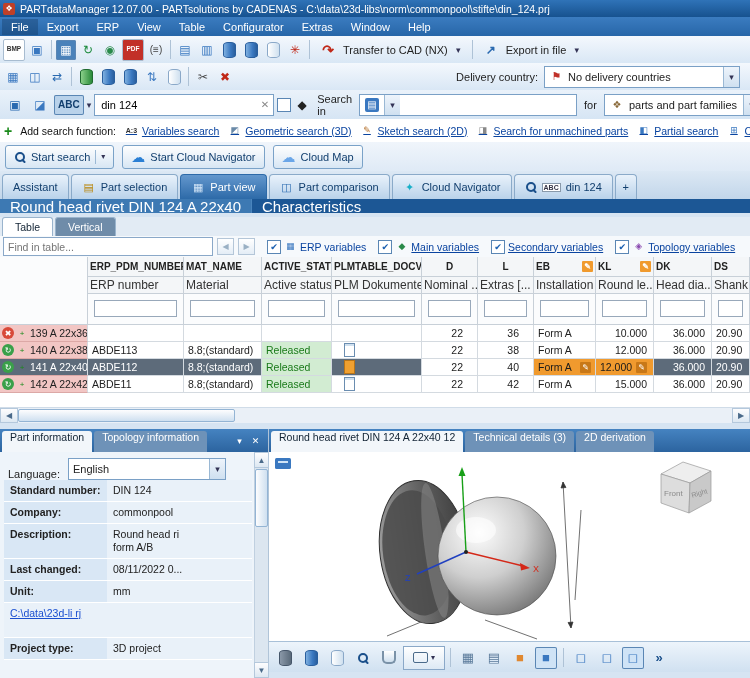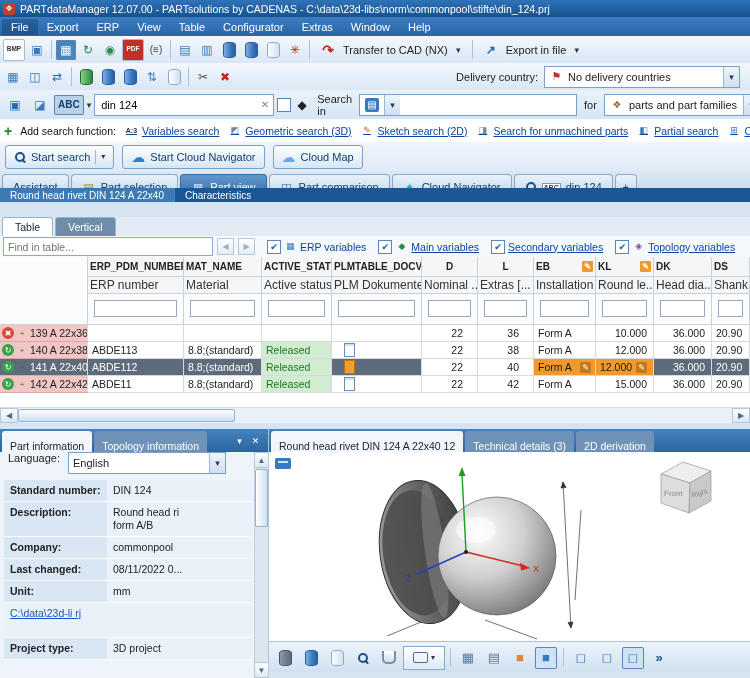--- a/index.html
+++ b/index.html
@@ -49,21 +49,21 @@
 .btn .dvd{width:1px;height:14px;background:#9ab8d4}
 .cloudic{font-size:14px;line-height:1}
 
 #maintabs{top:171px;height:28px;background:linear-gradient(#dce8f4,#c2d6ea);align-items:flex-end;padding:0 2px;gap:2px}
 .mtab{height:24px;display:inline-flex;align-items:center;gap:5px;padding:0 10px;border:1px solid #8aaac9;border-bottom:none;border-radius:4px 4px 0 0;background:linear-gradient(#e9f2fb,#b9d2ea);color:#123f6e;flex:none}
 .mtab.active{background:linear-gradient(#6397cd,#2d6aa8);color:#fff;border-color:#2d6aa8}
 .ticon{width:14px;height:14px;display:inline-flex;align-items:center;justify-content:center;font-size:11px;flex:none}
 .abcbadge{font-size:7px;font-weight:bold;border:1px solid #8899aa;padding:0 1px;color:#334;background:#fff}
 .mtab.plus{width:20px;padding:0;justify-content:center}
 
-#partheader{top:188px;height:14px;background:#1c5795;color:#fff;font-size:10px}
+#partheader{top:199px;height:14px;background:#1c5795;color:#fff;font-size:15px}
 .ptab{height:100%;display:flex;align-items:center;padding:0 10px;flex:none}
 .ptab.active{background:#3d79b3}
 .ptab+.ptab{border-left:1px solid #4a85bd}
 
 #viewtabs{top:217px;height:19px;background:#e2ebf4;border-bottom:1px solid #c2d2e2;align-items:flex-end;padding-left:2px;gap:2px}
 .vtab{height:18px;display:inline-flex;align-items:center;padding:0 12px;font-size:10.5px;border:1px solid #9ab4cd;border-bottom:none;border-radius:3px 3px 0 0;flex:none}
 .vtab.active{background:#fff;color:#123}
 .vtab.inactive{background:#6f8ca9;color:#fff}
 
 #findbar{top:236px;height:21px;background:#f6f9fc;border-bottom:1px solid #d4e0ec;padding:0 3px;gap:4px}
@@ -96,26 +96,26 @@
 
 #hscroll{top:407px;height:15px;background:#eaf0f7;border-top:1px solid #d0dce8;display:flex;align-items:stretch}
 .sbtn{display:flex;align-items:center;justify-content:center;font-size:8px;color:#4a6a8a;background:linear-gradient(#fdfdfe,#dde8f2);border:1px solid #b4c8dc;flex:none}
 #hscroll .sbtn{width:16px}
 #hscroll .thumb{width:215px;background:linear-gradient(#fdfdfe,#cfe0f0);border:1px solid #93b4d4;border-radius:2px;margin:1px 0}
 #hscroll .track{flex:1}
 
 #bottom{position:absolute;top:429px;left:0;width:750px;height:249px;display:flex}
 #left-panel{width:268px;position:relative;background:#eef4fa;border-right:1px solid #b0c4d8;flex:none}
 .ptabbar{height:23px;background:linear-gradient(#4583c1,#2c649f);display:flex;align-items:flex-end;padding:0 2px;gap:2px;overflow:hidden}
-.ptb{height:21px;display:inline-flex;align-items:flex-end;padding:0 8px;font-size:10.5px;border-radius:3px 3px 0 0;flex:none;white-space:nowrap}
+.ptb{height:21px;display:inline-flex;align-items:flex-start;padding:0 8px;font-size:10.5px;border-radius:3px 3px 0 0;flex:none;white-space:nowrap}
 .ptb.active{background:#f2f6fa;color:#123}
 .ptb.inactive{background:#6e92b8;color:#fff}
 .pctrl{margin-left:auto;margin-right:4px;display:flex;gap:3px;align-items:center;height:100%}
 .pctrl span{color:#fff;font-size:9px;width:13px;text-align:center}
-#lang-row{display:flex;align-items:flex-start;height:28px;padding:0 8px;gap:8px}
+#lang-row{display:flex;align-items:flex-end;height:28px;padding:0 8px;gap:8px}
 #lang-row .dd{width:152px}
 .inftable{margin-left:4px;width:248px}
 .infrow{display:flex;border-bottom:1px solid #fff}
 .inflabel{width:103px;background:#d9e7f5;font-weight:bold;padding:4px 6px;font-size:10.5px;box-sizing:border-box;flex:none}
 .infvalue{width:90px;background:#e9f1f9;padding:4px 6px;font-size:10.5px;overflow:hidden;box-sizing:border-box;line-height:13px;flex:none;word-wrap:break-word}
 .inffill{flex:1;background:#e9f1f9}
 .infvalue.link{color:#1a4fd0;text-decoration:underline}
 .tall{min-height:34px}
 #lp-scroll{position:absolute;right:0;top:23px;bottom:0;width:13px;background:#dce6f0;border-left:1px solid #c0d0e0;display:flex;flex-direction:column;align-items:center}
 #lp-scroll .sbtn{width:13px;height:14px}
@@ -527,28 +527,28 @@
         <span class="grow">English</span>
         <span class="arr" style="color: rgb(51, 51, 85);">▾</span>
       </span>
     </div>
     <div class="inftable">
       <div class="infrow">
           <span class="inflabel">Standard number:</span>
           <span class="infvalue">DIN 124</span>
           <span class="inffill"></span>
         </div>
+      <div class="infrow">
+          <span class="inflabel">Company:</span>
+          <span class="infvalue">commonpool</span>
+          <span class="inffill"></span>
+        </div>
       <div class="infrow tall">
           <span class="inflabel tall">Description:</span>
           <span class="infvalue tall">Round head ri form A/B</span>
-          <span class="inffill"></span>
-        </div>
-      <div class="infrow">
-          <span class="inflabel">Company:</span>
-          <span class="infvalue">commonpool</span>
           <span class="inffill"></span>
         </div>
       <div class="infrow">
           <span class="inflabel">Last changed:</span>
           <span class="infvalue" style="white-space:nowrap">08/11/2022 0...</span>
           <span class="inffill"></span>
         </div>
       <div class="infrow">
           <span class="inflabel">Unit:</span>
           <span class="infvalue">mm</span>

